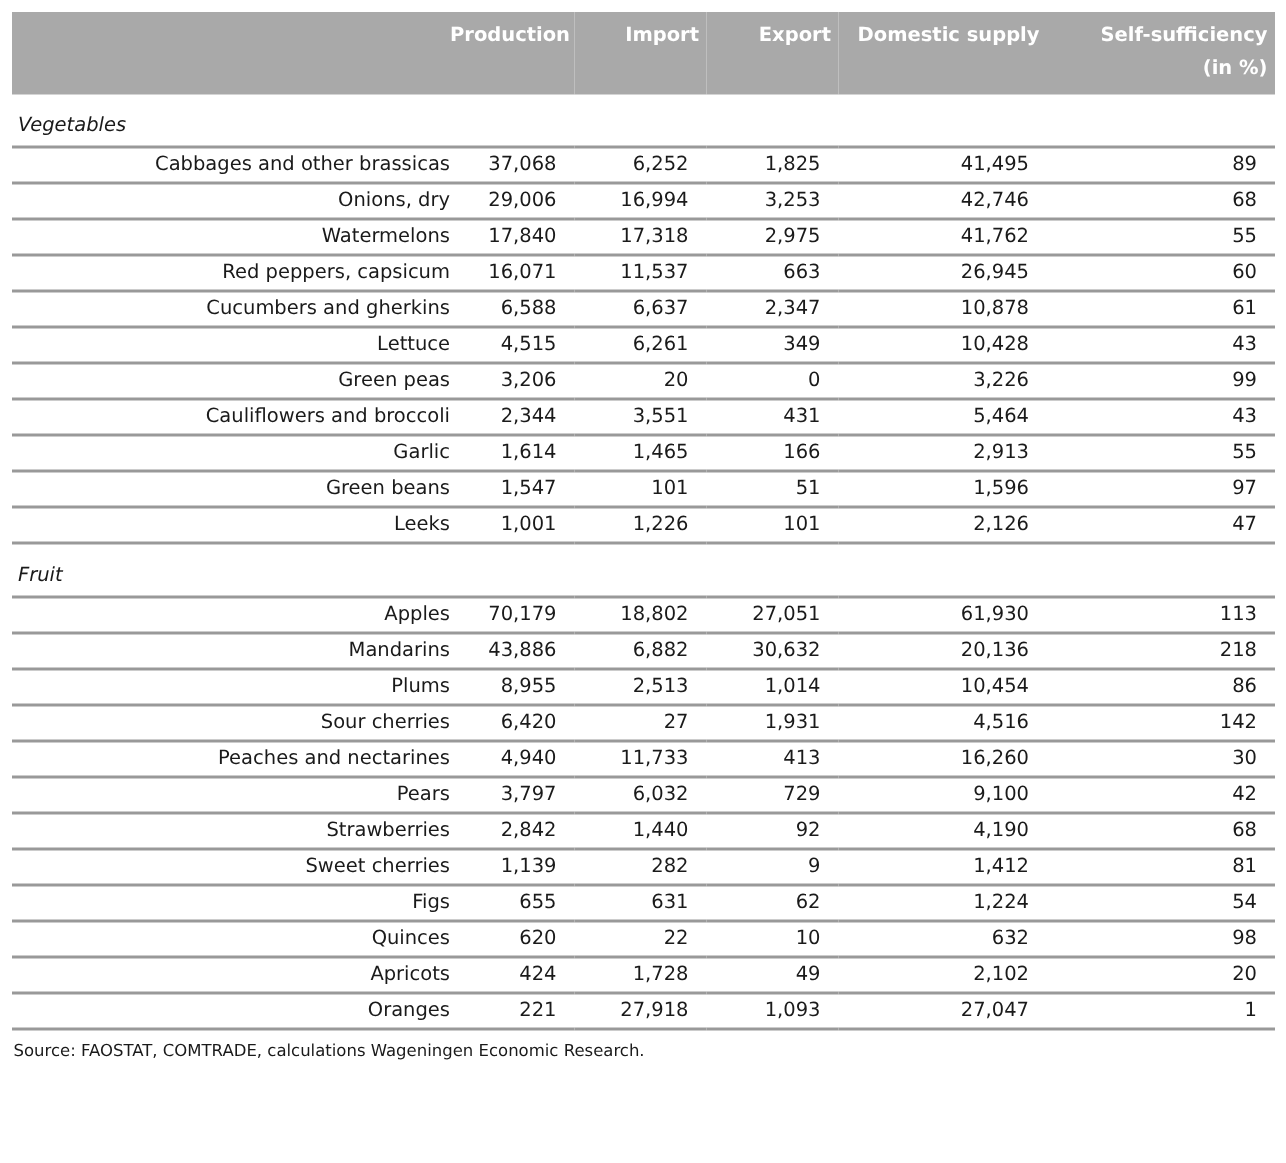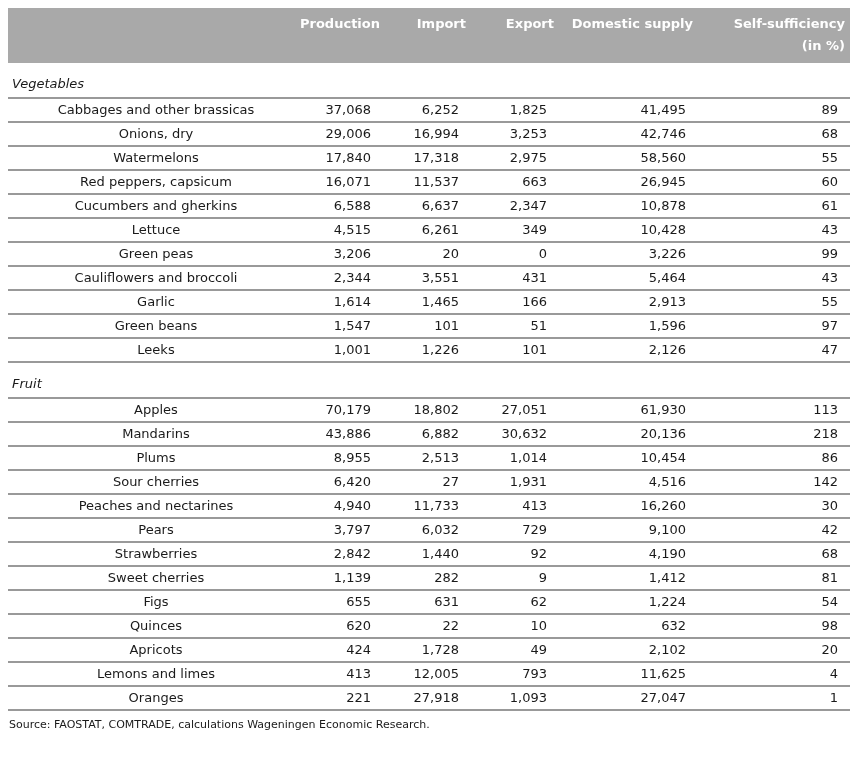--- a/index.html
+++ b/index.html
@@ -53,21 +53,21 @@
 
   tbody td {
     font-size: 13px;
     border-bottom: 2px solid var(--row-border);
     padding: 3px 0 3px 0;
     line-height: 16px;
     white-space: nowrap;
     overflow: hidden;
   }
   td.name-cell {
-    text-align: center;
+    text-align: right;
     padding-left: 4px;
   }
   td.num {
     text-align: right;
     padding-right: 12px;
   }
   tr.section-row td {
     font-style: italic;
     padding: 13px 0 5px 4px;
   }
@@ -121,21 +121,21 @@
           <td class="num">16,994</td>
           <td class="num">3,253</td>
           <td class="num">42,746</td>
           <td class="num">68</td>
         </tr>
         <tr>
           <td class="name-cell">Watermelons</td>
           <td class="num">17,840</td>
           <td class="num">17,318</td>
           <td class="num">2,975</td>
-          <td class="num">58,560</td>
+          <td class="num">41,762</td>
           <td class="num">55</td>
         </tr>
         <tr>
           <td class="name-cell">Red peppers, capsicum</td>
           <td class="num">16,071</td>
           <td class="num">11,537</td>
           <td class="num">663</td>
           <td class="num">26,945</td>
           <td class="num">60</td>
         </tr>
@@ -280,28 +280,20 @@
         </tr>
         <tr>
           <td class="name-cell">Apricots</td>
           <td class="num">424</td>
           <td class="num">1,728</td>
           <td class="num">49</td>
           <td class="num">2,102</td>
           <td class="num">20</td>
         </tr>
         <tr>
-          <td class="name-cell">Lemons and limes</td>
-          <td class="num">413</td>
-          <td class="num">12,005</td>
-          <td class="num">793</td>
-          <td class="num">11,625</td>
-          <td class="num">4</td>
-        </tr>
-        <tr>
           <td class="name-cell">Oranges</td>
           <td class="num">221</td>
           <td class="num">27,918</td>
           <td class="num">1,093</td>
           <td class="num">27,047</td>
           <td class="num">1</td>
         </tr>
       </tbody>
   </table>
   <div class="source">Source: FAOSTAT, COMTRADE, calculations Wageningen Economic Research.</div>

